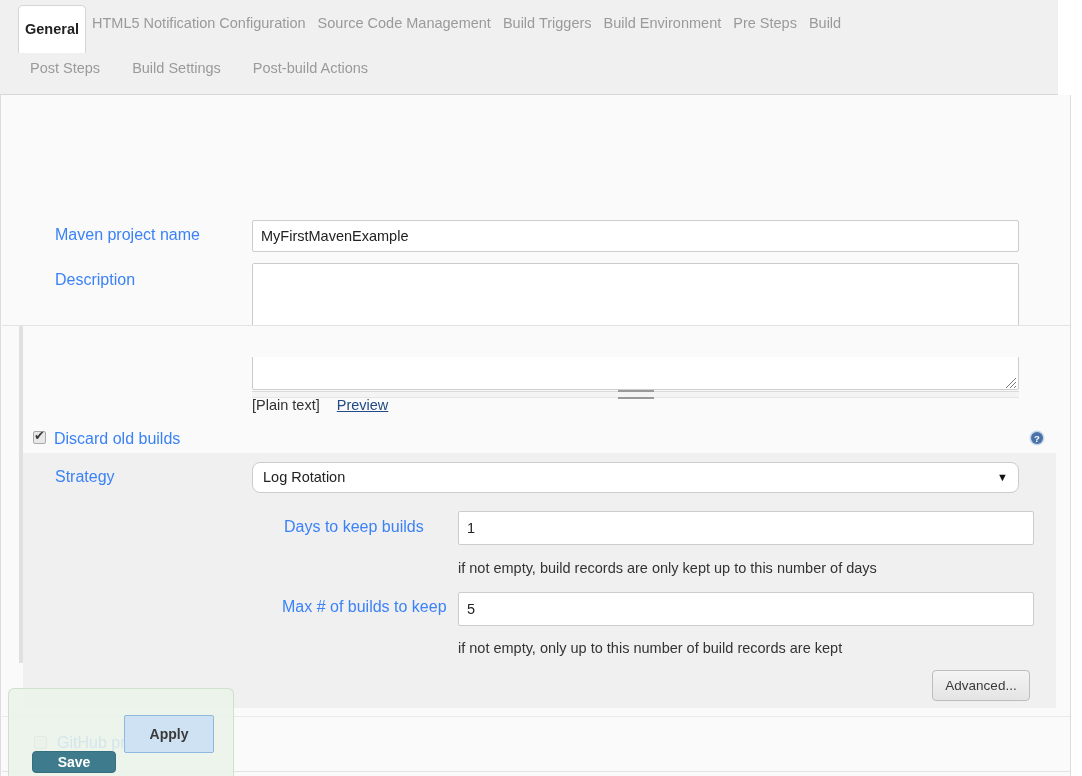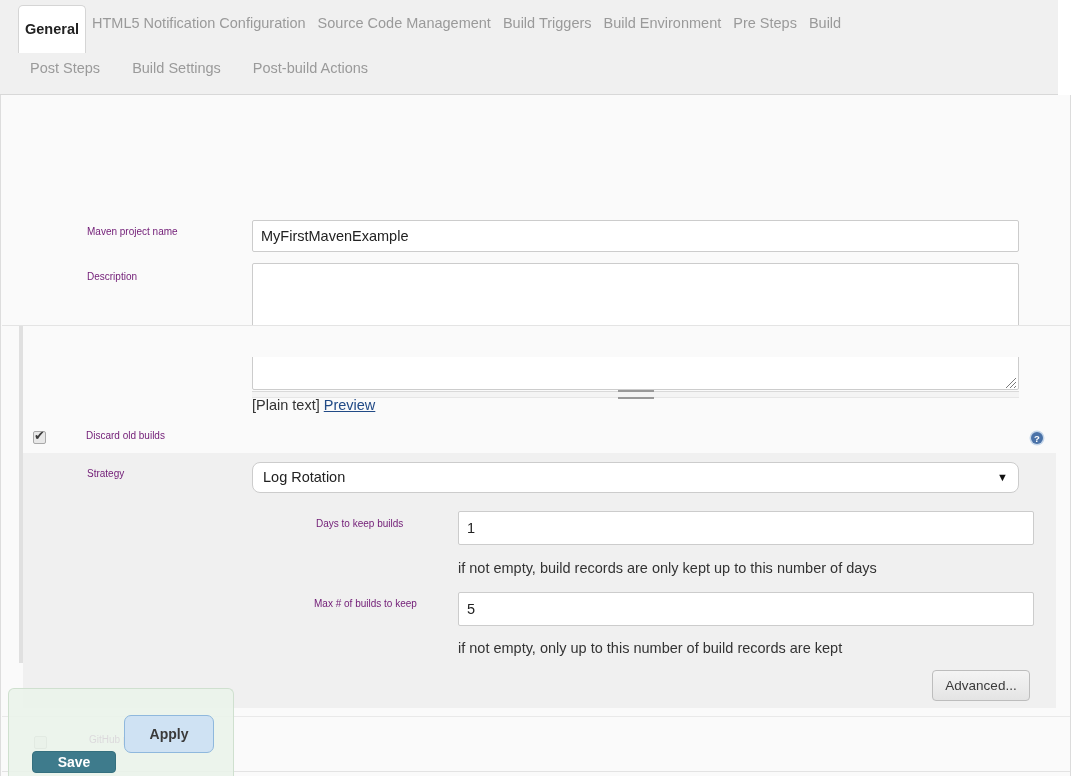--- a/index.html
+++ b/index.html
@@ -71,24 +71,23 @@
     top: 95px;
     width: 1071px;
     height: 681px;
     background: #fafafa;
     border-left: 1px solid #dddddd;
     border-right: 1px solid #dcdcdc;
     box-sizing: border-box;
   }
   .label {
     position: absolute;
-    color: #701a75;
-    font-size: 10px;
+    color: #3b82f6;
+    font-size: 16px;
     white-space: nowrap;
-    margin-left: 32px;
   }
   input.txt, .fakeinput {
     position: absolute;
     background: #ffffff;
     border: 1px solid #cccccc;
     border-radius: 2px;
     font-family: "Liberation Sans", sans-serif;
     font-size: 14.5px;
     color: #222222;
     padding: 0 8px;
@@ -142,20 +141,21 @@
     position: absolute;
     left: 251px; top: 302px;
     font-size: 14.5px;
     color: #333333;
     white-space: nowrap;
   }
   #plaintext-line a {
     color: #214a86;
     text-decoration: underline;
     cursor: pointer;
+    margin-left: 13px;
   }
 
   
   #discard-head {
     position: absolute;
     left: 1px; top: 230px;
     width: 1068px; height: 32px;
     background: #fafafa;
     border-top: 1px solid #e4e4e4;
     box-sizing: border-box;
@@ -291,21 +291,21 @@
     cursor: pointer;
     box-sizing: border-box;
     margin-top: 36px;
   }
   #apply-btn {
     position: absolute;
     left: 124px; top: 715px;
     width: 90px; height: 38px;
     background: #cfe2f3;
     border: 1px solid #8fb8dd;
-    border-radius: 7px;
+    border-radius: 2px;
     color: #3a3a3a;
     font-size: 14px;
     font-weight: bold;
     font-family: "Liberation Sans", sans-serif;
     cursor: pointer;
     box-sizing: border-box;
   }
 </style>
 </head>
 <body>

